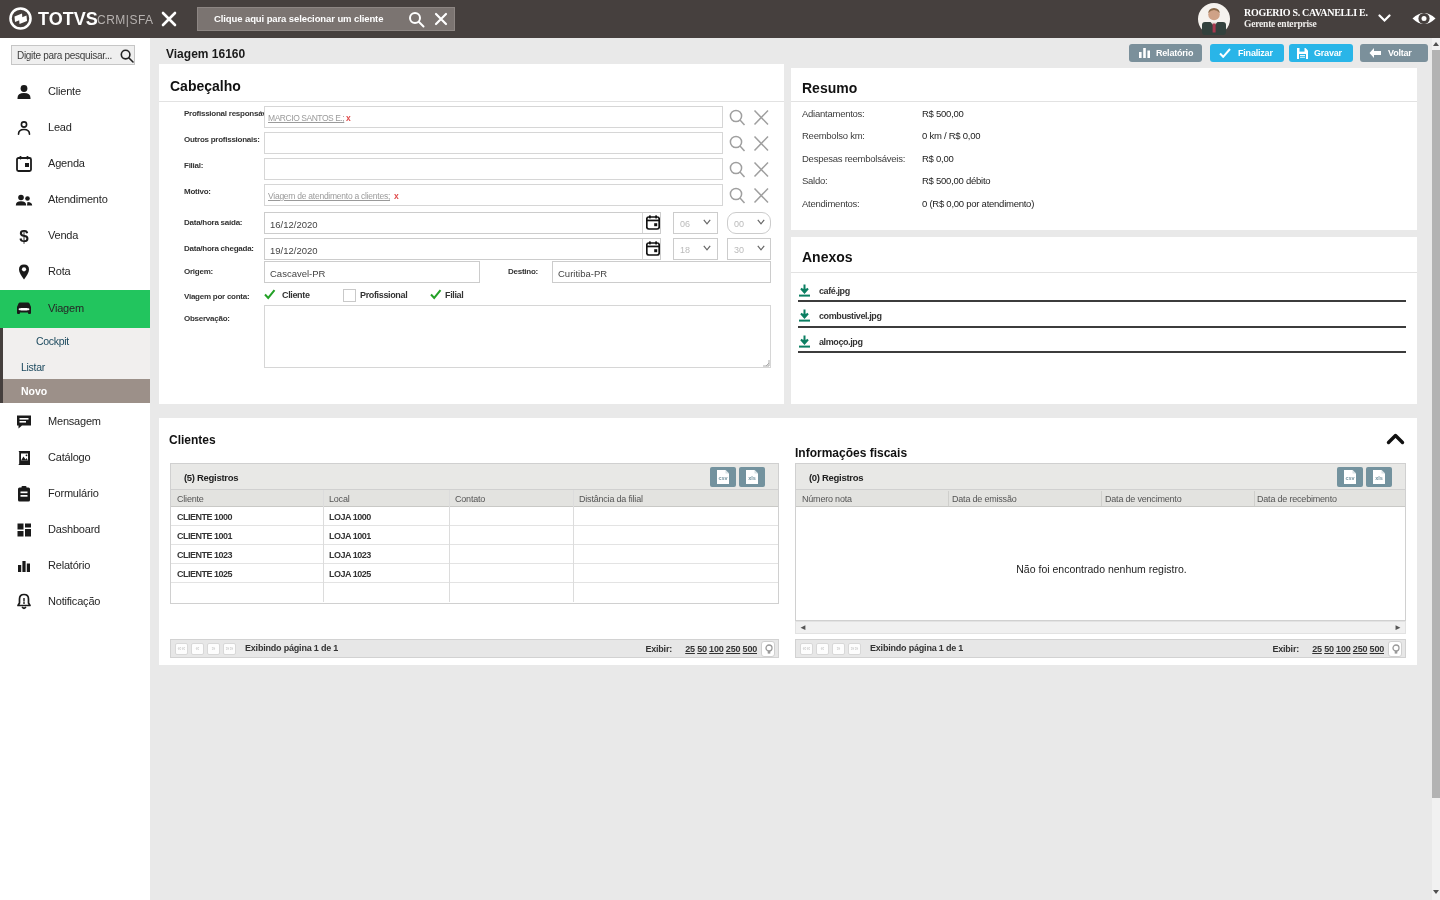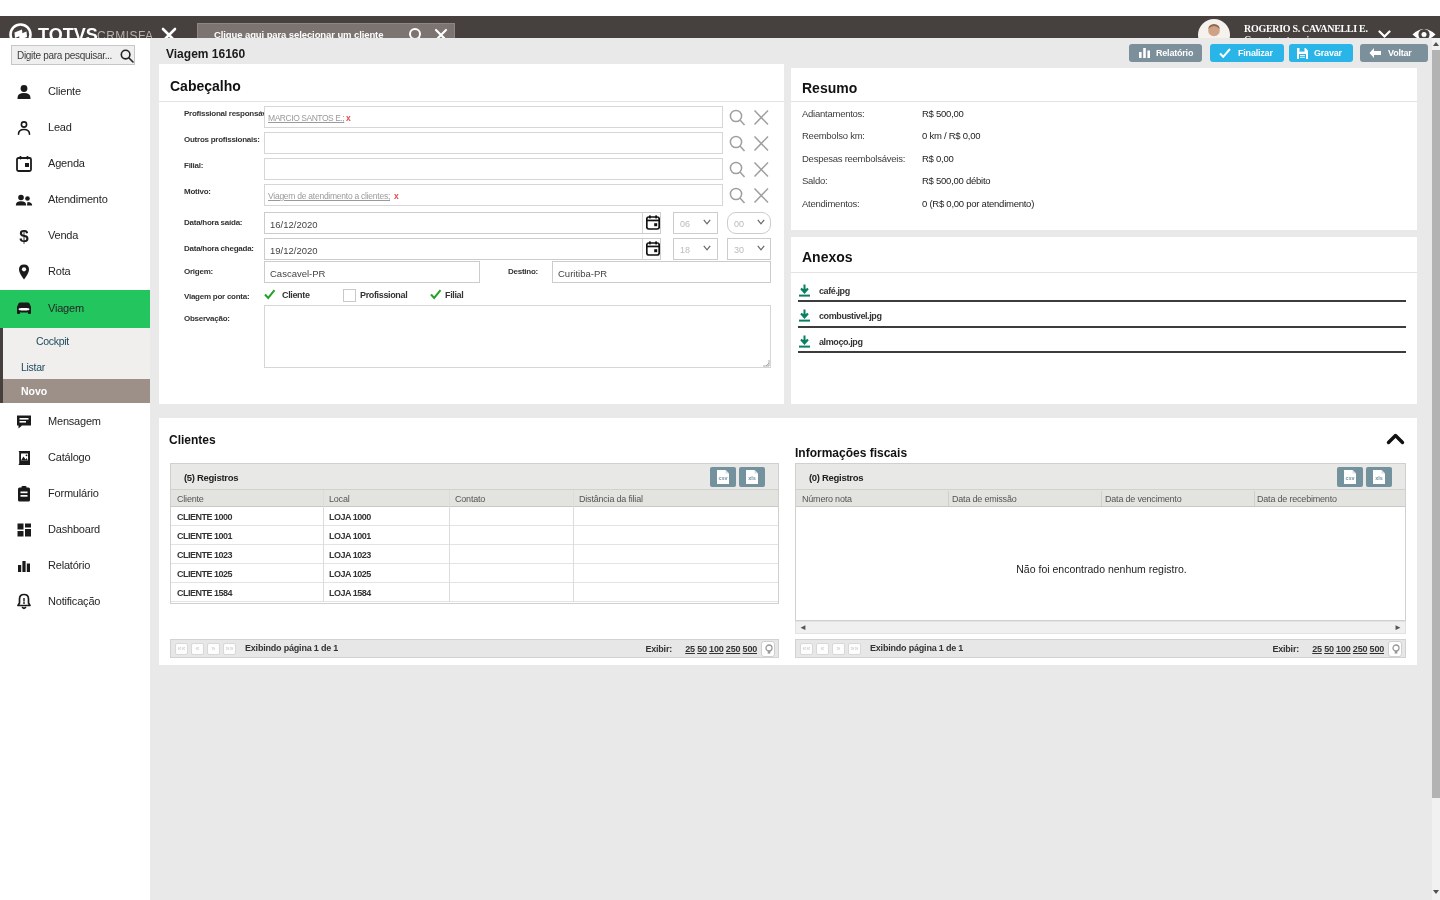--- a/index.html
+++ b/index.html
@@ -1,19 +1,19 @@
 <!DOCTYPE html>
 <html><head>
 <meta charset="utf-8">
 <style>
 * { margin:0; padding:0; box-sizing:border-box; }
 html,body { width:1440px; height:900px; overflow:hidden; font-family:"Liberation Sans",sans-serif; background:#fff; }
 .abs { position:absolute; }
 
-#topbar { position:absolute; left:0; top:0; width:1440px; height:38px; background:#46403e;margin-top:16px; }
+#topbar { position:absolute; left:0; top:0; width:1440px; height:38px; background:#46403e; }
 #logotext { position:absolute; left:38px; top:9px; color:#fff; font-weight:bold; font-size:18px; letter-spacing:0px; }
 #crmsfa { position:absolute; left:97px; top:13px; color:#b6b1af; font-size:12px; letter-spacing:0.5px; }
 #topsearch { position:absolute; left:197px; top:7px; width:258px; height:24px; background:#7b7471; border:1px solid #8d8683; }
 #topsearch span { position:absolute; left:16px; top:5px; color:#fff; font-weight:bold; font-size:9.5px; letter-spacing:-0.1px; white-space:nowrap; }
 
 #sidebar { position:absolute; left:0; top:38px; width:150px; height:606px; background:#fff;text-decoration:underline; }
 #sidesearch { position:absolute; left:11px; top:7px; width:124px; height:20px; background:#efefef; border:1px solid #c6c6c6; }
 #sidesearch span { position:absolute; left:5px; top:4px; font-size:10px; letter-spacing:-0.3px; color:#3c3c3c; white-space:nowrap; }
 .mitem { position:absolute; left:0; width:150px; height:36px; }
 .mitem .ic { position:absolute; left:15px; top:9px; width:18px; height:18px; }
@@ -447,24 +447,20 @@
       <div style="left:158px;">LOJA 1001</div>
     </div>
   <div class="trow" style="top:81px;">
       <div style="left:6px;">CLIENTE 1023</div>
       <div style="left:158px;">LOJA 1023</div>
     </div>
   <div class="trow" style="top:100px;">
       <div style="left:6px;">CLIENTE 1025</div>
       <div style="left:158px;">LOJA 1025</div>
     </div>
-  <div class="trow" style="top:119px;">
-      <div style="left:6px;">CLIENTE 1584</div>
-      <div style="left:158px;">LOJA 1584</div>
-    </div>
   <div class="abs" style="left:152px;top:26px;width:1px;height:112px;background:#dcdcdc;"></div>
   <div class="abs" style="left:278px;top:26px;width:1px;height:112px;background:#dcdcdc;"></div>
   <div class="abs" style="left:402px;top:26px;width:1px;height:112px;background:#dcdcdc;"></div>
 </div>
 <div class="pgbar" style="left:170px;top:639px;width:609px;">
   <div class="pbtn" style="left:4px;">««</div>
   <div class="pbtn" style="left:20px;">«</div>
   <div class="pbtn" style="left:36px;">»</div>
   <div class="pbtn" style="left:52px;">»»</div>
   <div class="exib" style="left:74px;top:3px;">Exibindo página 1 de 1</div>

